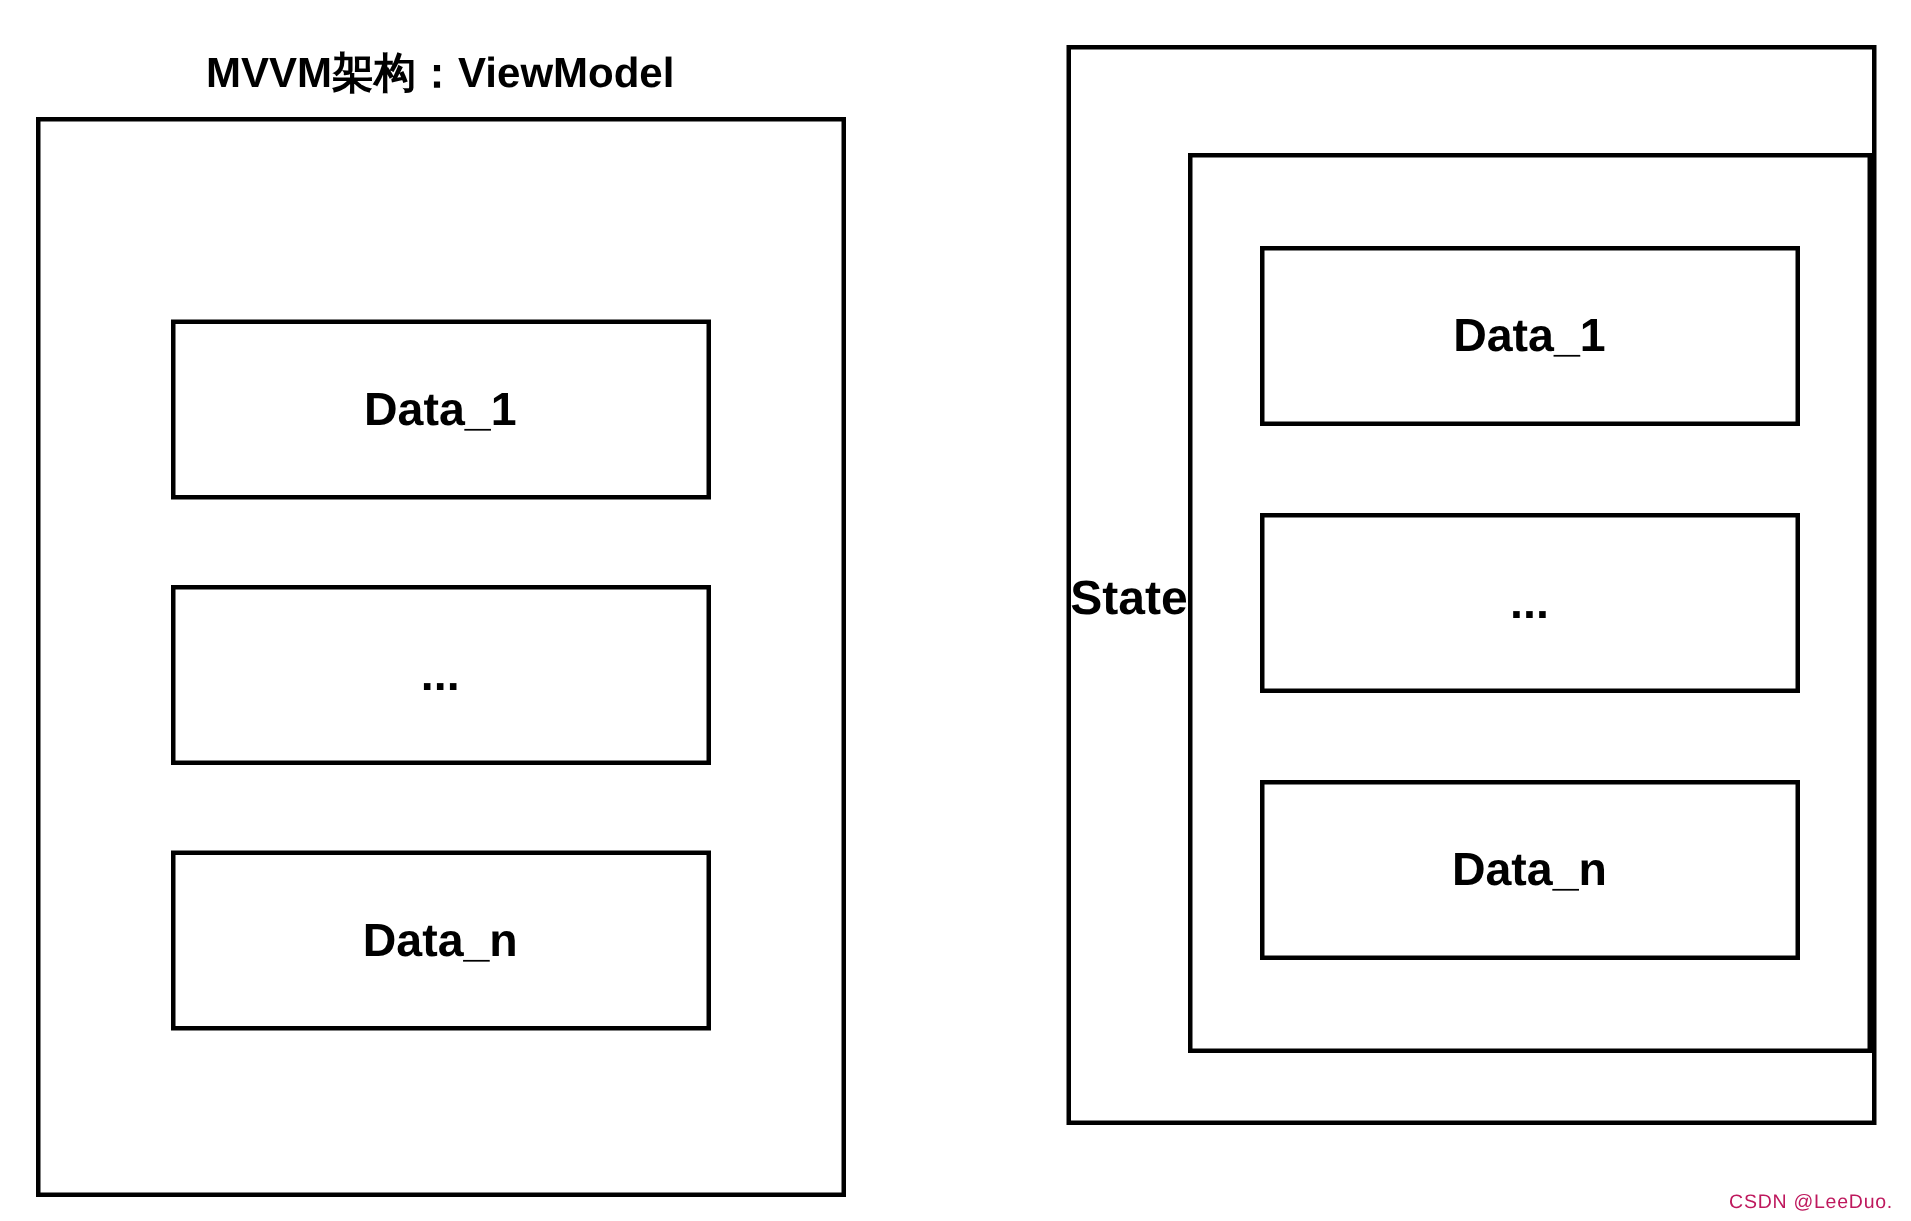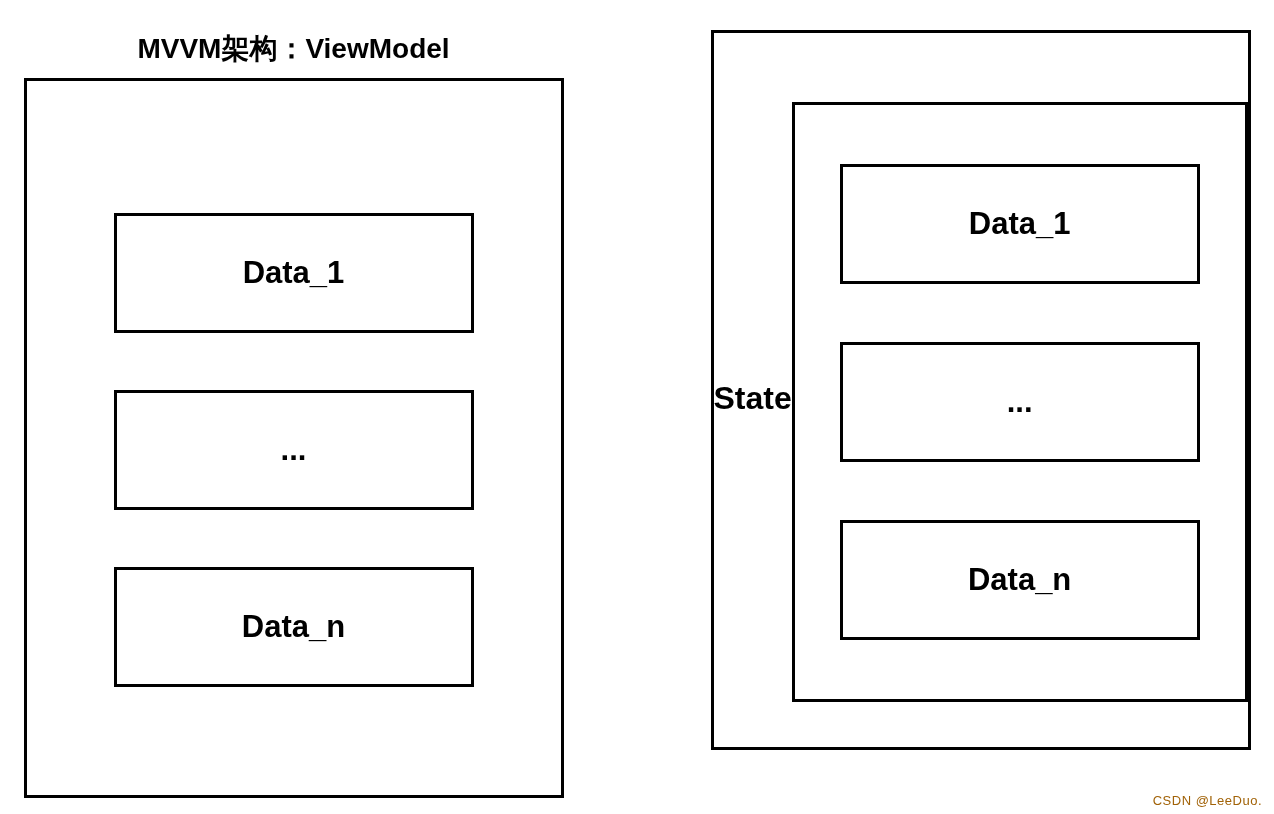--- a/index.html
+++ b/index.html
@@ -78,21 +78,21 @@
     .data-label {
       font-size: 31px;
       font-weight: bold;
       color: #000000;
     }
     .watermark {
       position: absolute;
       bottom: 6px;
       right: 12px;
       font-size: 13px;
-      color: #a16207;
+      color: #be185d;
       font-family: Arial, sans-serif;
       letter-spacing: 0.5px;
     }
   </style>
 </head>
 <body>
 
 <div class="container">
 
   <div class="panel">

